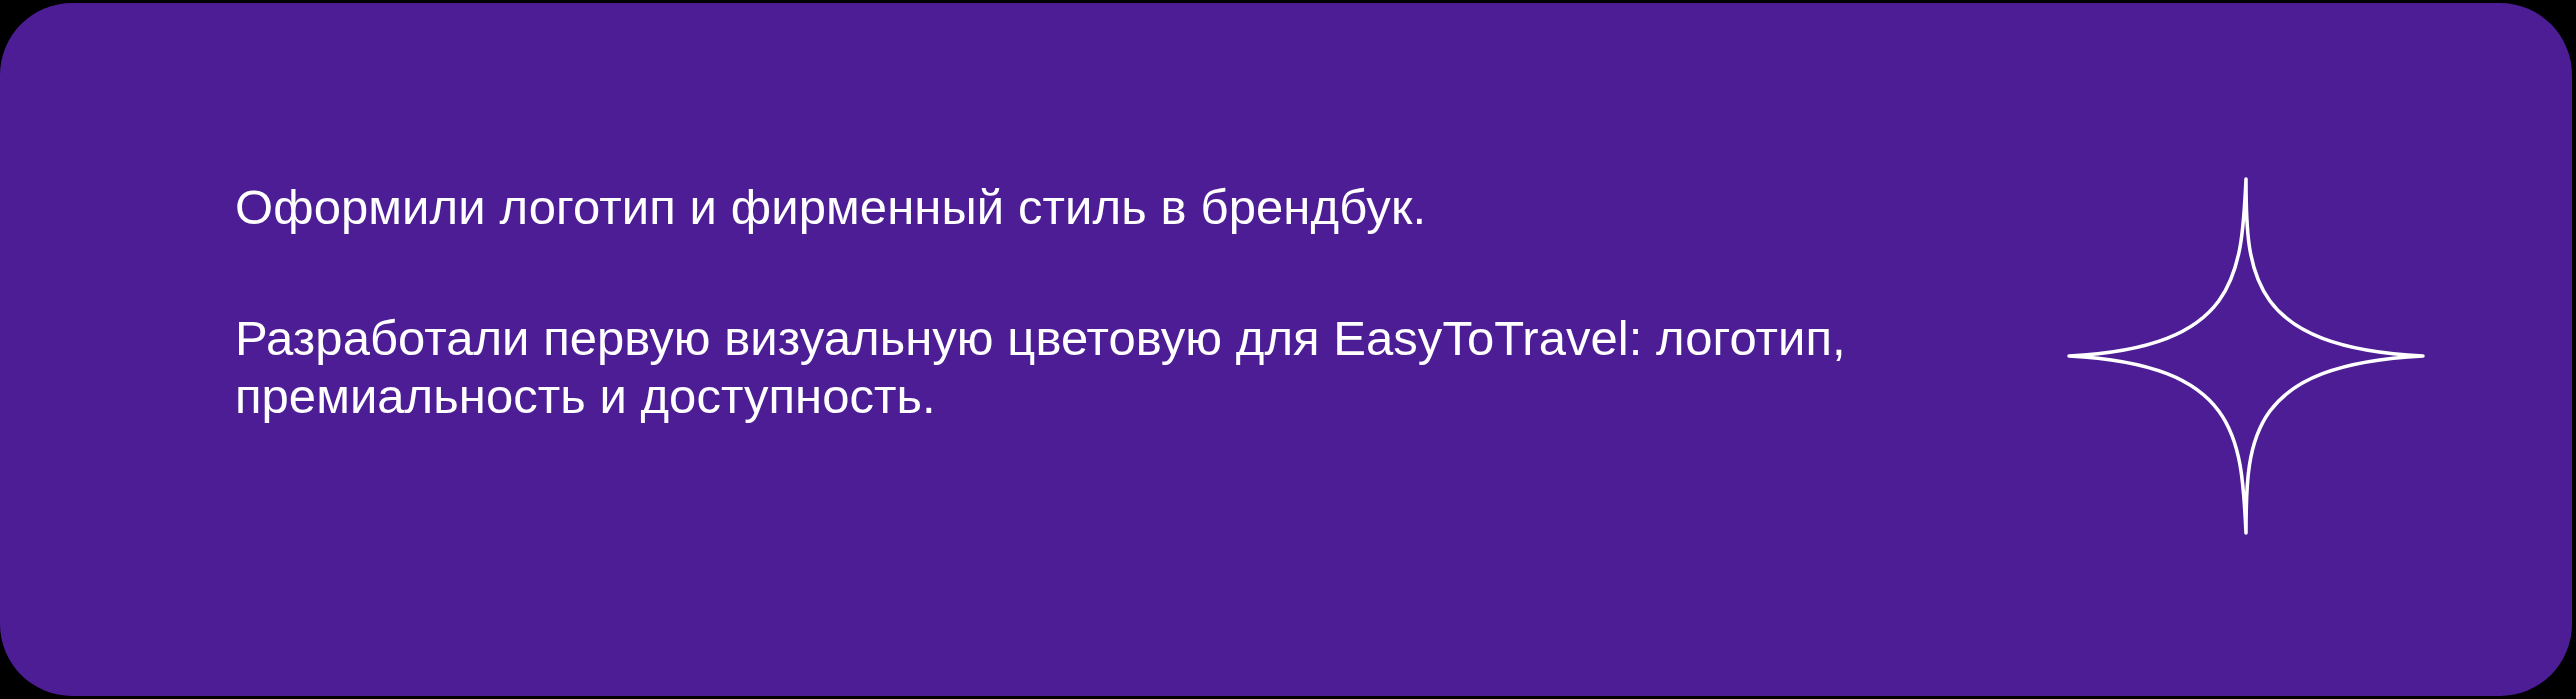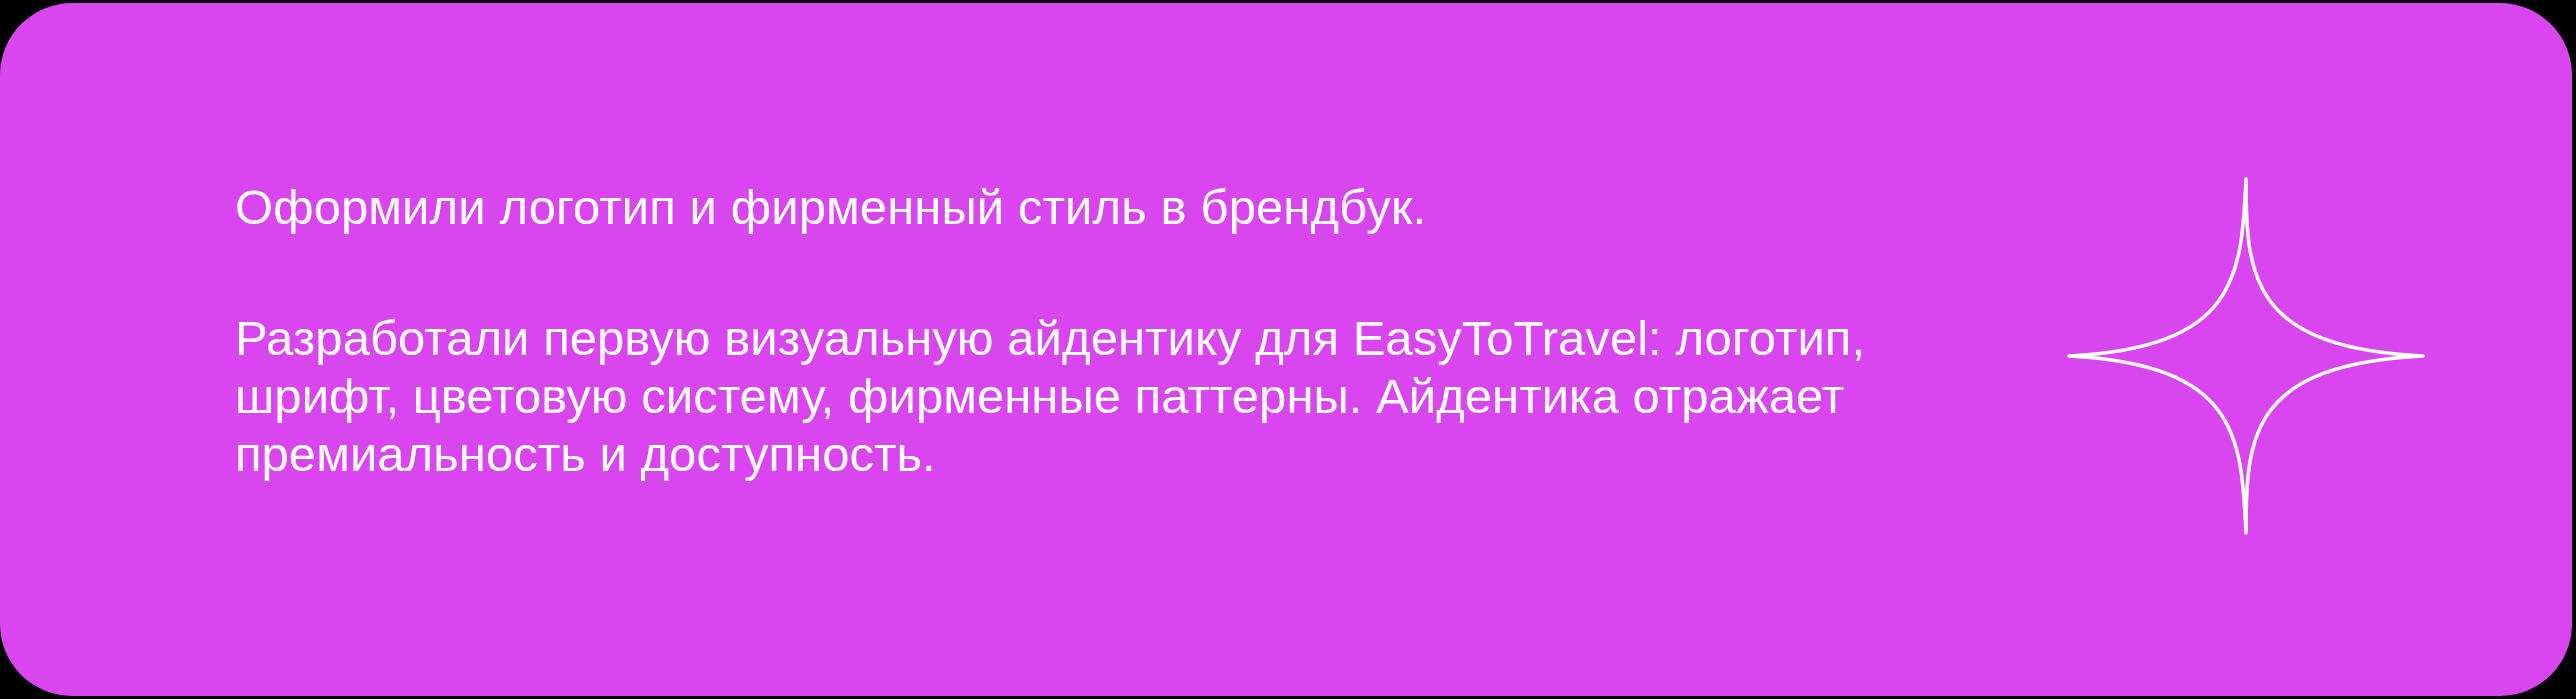--- a/index.html
+++ b/index.html
@@ -78,29 +78,28 @@
   #sparkle-decoration svg {
     display: block;
     width: 100%;
     height: 100%;
     overflow: visible;
   }
 </style>
 </head>
 <body style="background: rgb(0, 0, 0);">
 
-<div id="promo-card" style="background: #d946ef; border-radius: 72px;">
+<div id="promo-card" style="background: #4c1d95; border-radius: 72px;">
 
   <div id="content-area">
 
     <p class="headline" style="color: rgb(255, 255, 255);">Оформили логотип и фирменный стиль в брендбук.</p>
 
     <div class="body-paragraph" style="color: rgb(255, 255, 255);">
-      <span class="ln">Разработали первую визуальную айдентику для EasyToTravel: логотип,</span>
-      <span class="ln">шрифт, цветовую систему, фирменные паттерны. Айдентика отражает</span>
+      <span class="ln">Разработали первую визуальную цветовую для EasyToTravel: логотип,</span>
       <span class="ln">премиальность и доступность.</span>
     </div>
 
   </div>
 
   <div id="sparkle-decoration">
     <svg viewBox="0 0 400 400" xmlns="http://www.w3.org/2000/svg" aria-hidden="true">
       <path d="M200 0
                C 200 110, 205 190, 400 200
                C 205 210, 200 290, 200 400

